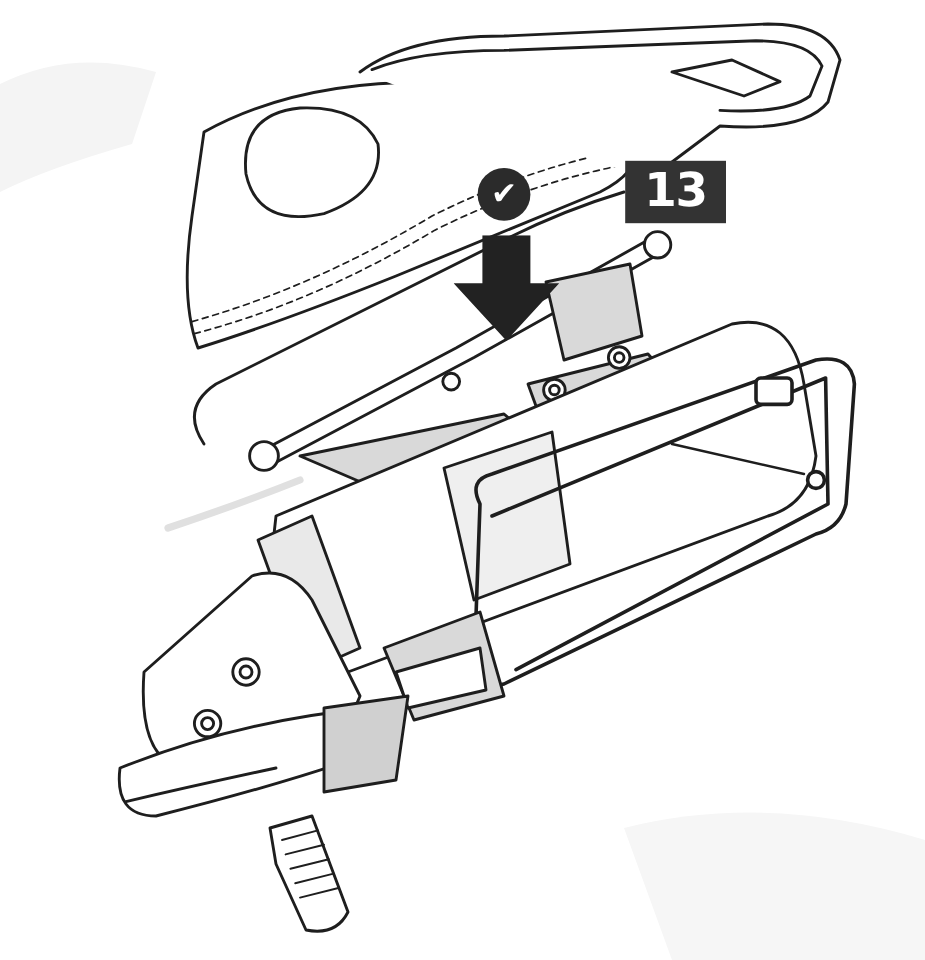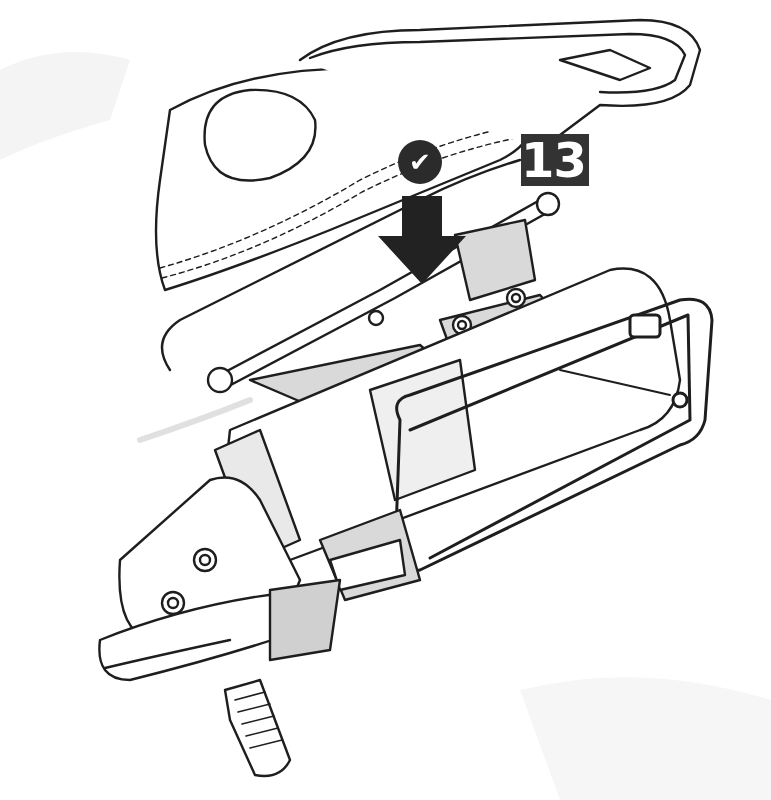--- a/index.html
+++ b/index.html
@@ -1,19 +1,19 @@
 <!DOCTYPE html>
 <html><head>
 <meta charset="utf-8">
 <style>
   html,body{margin:0;padding:0;background:#ffffff;}
   body{width:771px;height:800px;position:relative;overflow:hidden;font-family:"Liberation Sans",sans-serif;}
   #art{position:absolute;left:0;top:0;}
-  .step-badge{position:absolute;left:521px;top:134px;width:68px;height:52px;background:#333;color:#fff;
-    font-family:"DejaVu Sans",sans-serif;font-weight:bold;font-size:48px;line-height:52px;text-align:left;letter-spacing:-1px;}
+  .step-badge{position:absolute;left:521px;top:134px;width:84px;height:52px;background:#333;color:#fff;
+    font-family:"DejaVu Sans",sans-serif;font-weight:bold;font-size:39px;line-height:52px;text-align:center;letter-spacing:-1px;}
   .check-badge{position:absolute;left:398px;top:140px;width:44px;height:44px;border-radius:50%;background:#2b2b2b;color:#fff;
     font-size:26px;font-weight:bold;line-height:44px;text-align:center;font-family:"DejaVu Sans",sans-serif;}
   .arrow{position:absolute;left:378px;top:196px;}
 </style>
 </head>
 <body>
 
 <svg id="art" width="771" height="800" viewBox="0 0 771 800" fill="none" stroke="#1e1e1e" stroke-width="2.4" stroke-linejoin="round" stroke-linecap="round">
 
   <path d="M0 70 Q60 40 130 60 L110 120 Q40 140 0 160Z" fill="#f4f4f4" stroke="none"></path>

